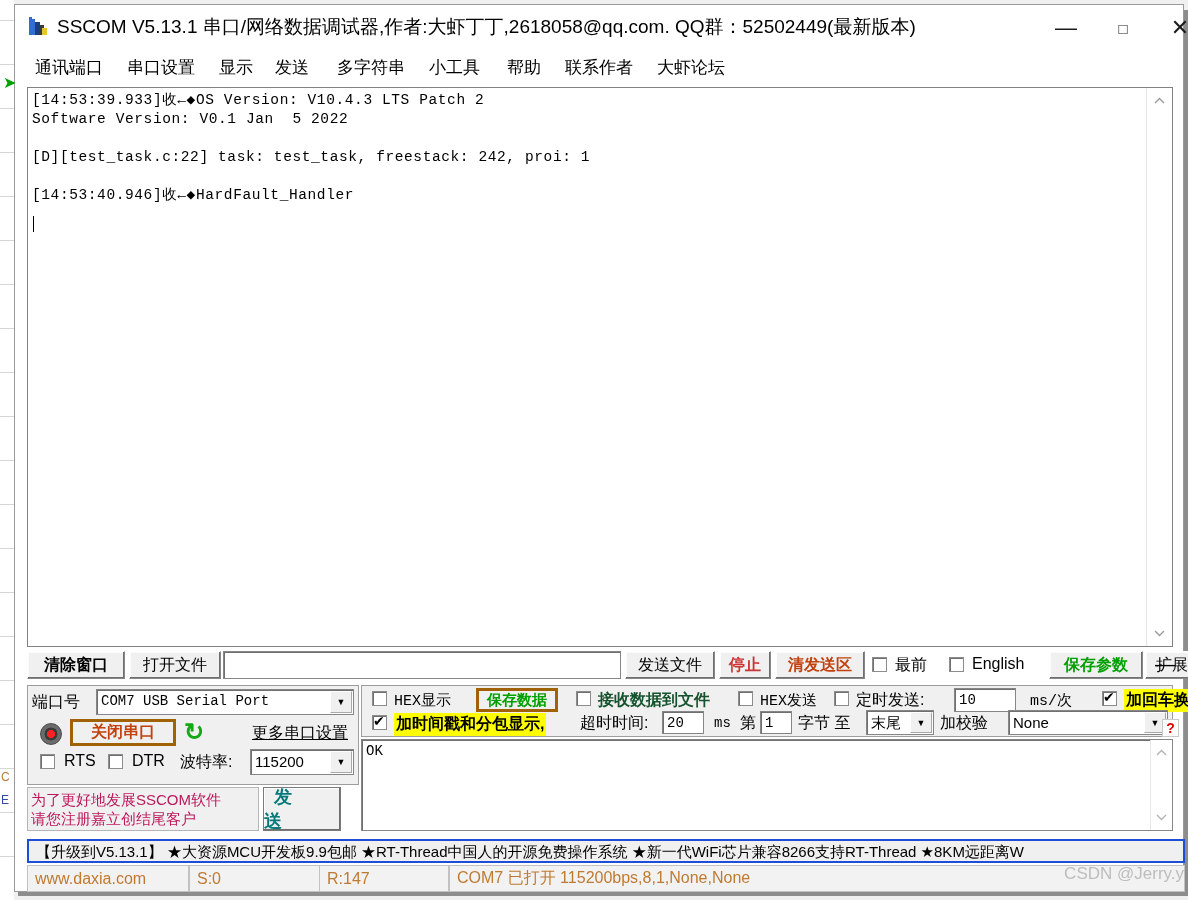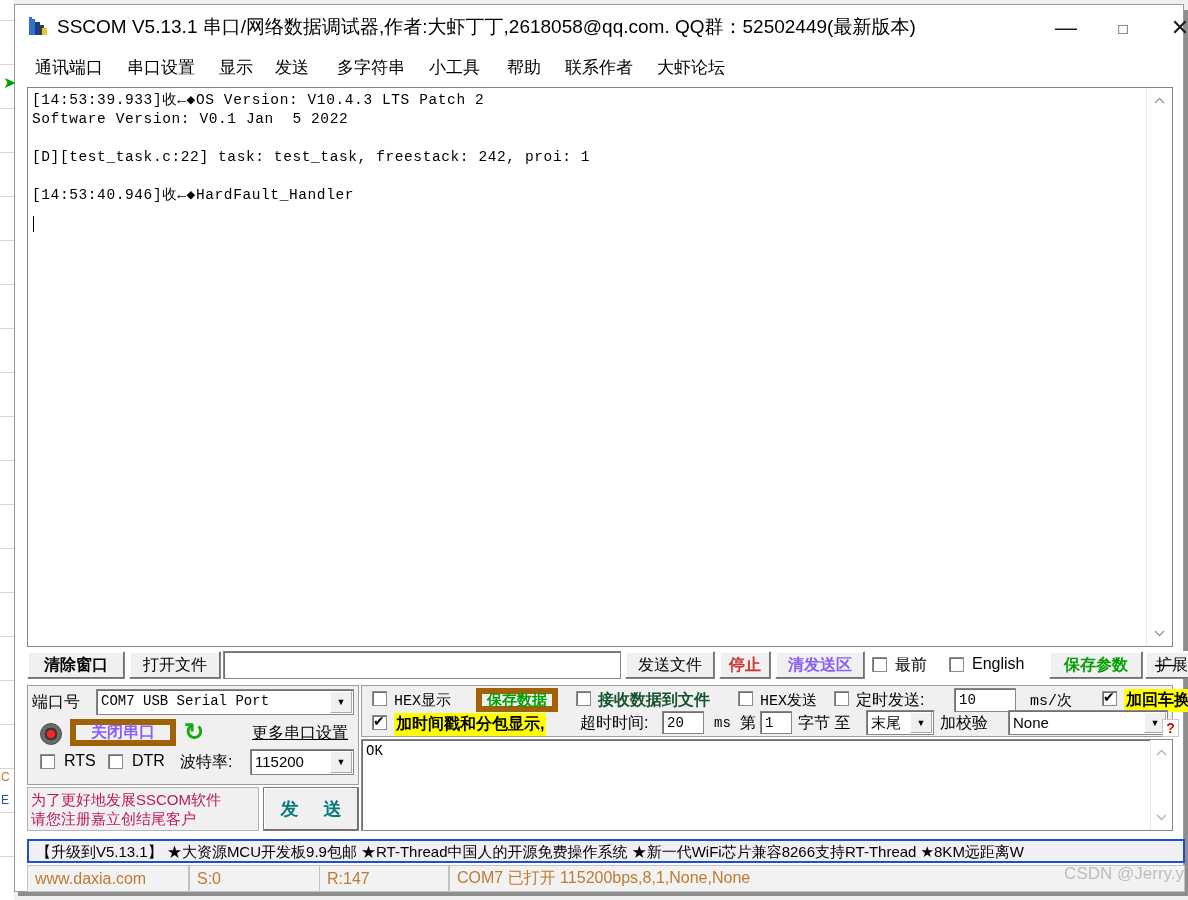--- a/index.html
+++ b/index.html
@@ -142,25 +142,25 @@
     border: 1px solid #868686;
     border-top-color: #ffffff; border-left-color: #ffffff;
     box-shadow: inset -1px -1px 0 #707070, inset 1px 1px 0 #fcfcfc;
     box-sizing: border-box;
     display: flex; align-items: center; justify-content: center;
     font-size: 16px; color: #000000; white-space: nowrap;
     font-family: "Liberation Sans", sans-serif;
     cursor: default;
   }
   .btn.flat {
-    border: 6px solid #a16207; box-shadow: none; background: #f0f0f0;
+    border: 3px solid #a16207; box-shadow: none; background: #f0f0f0;
   }
   .txt-red   { color: #000000; font-weight: bold; }
   .txt-red2  { color: #cc3333; font-weight: bold; }
-  .txt-teal  { color: #8b5cf6; font-weight: bold; }
+  .txt-teal  { color: #c2410c; font-weight: bold; }
   .txt-green { color: #00a000; font-weight: bold; }
   .txt-blue  { color: #14532d; font-weight: bold; }
 
   .textinput {
     position: absolute; height: 28px;
     background: #ffffff;
     border: 1px solid #868686;
     box-shadow: inset 1px 1px 0 #707070;
     box-sizing: border-box;
     font-family: "Liberation Mono", monospace;
@@ -466,21 +466,21 @@
       <div class="cbx-label" style="left:104px; top:66px;">DTR</div>
       <div class="lbl" style="left:152px; top:66px;">波特率:</div>
       <div class="combo" style="left:222px; top:63px; width:104px;">
         <span class="val sans">115200</span>
         <span class="arrowbox">▼</span>
       </div>
     </div>
 
     <div class="nag" style="left:12px; top:782px; width:232px; height:44px;">为了更好地发展SSCOM软件
 请您注册嘉立创结尾客户</div>
-    <div class="bigsend" style="left:248px; top:782px; width:96px; height:44px;">
+    <div class="bigsend" style="left:248px; top:782px; width:78px; height:44px;">
       <span>发 送</span>
     </div>
 
     <div class="panel" style="left:346px; top:680px; width:812px; height:52px;">
 
       <div class="cbx" style="left:10px; top:5px;"></div>
       <div class="cbx-label lbl-mono" style="left:32px; top:5px; font-size:15px;">HEX显示</div>
       <div class="btn flat" style="left:114px; top:2px; width:82px; height:24px; position:absolute;">
         <span class="txt-green" style="font-size:15px;">保存数据</span>
       </div>

